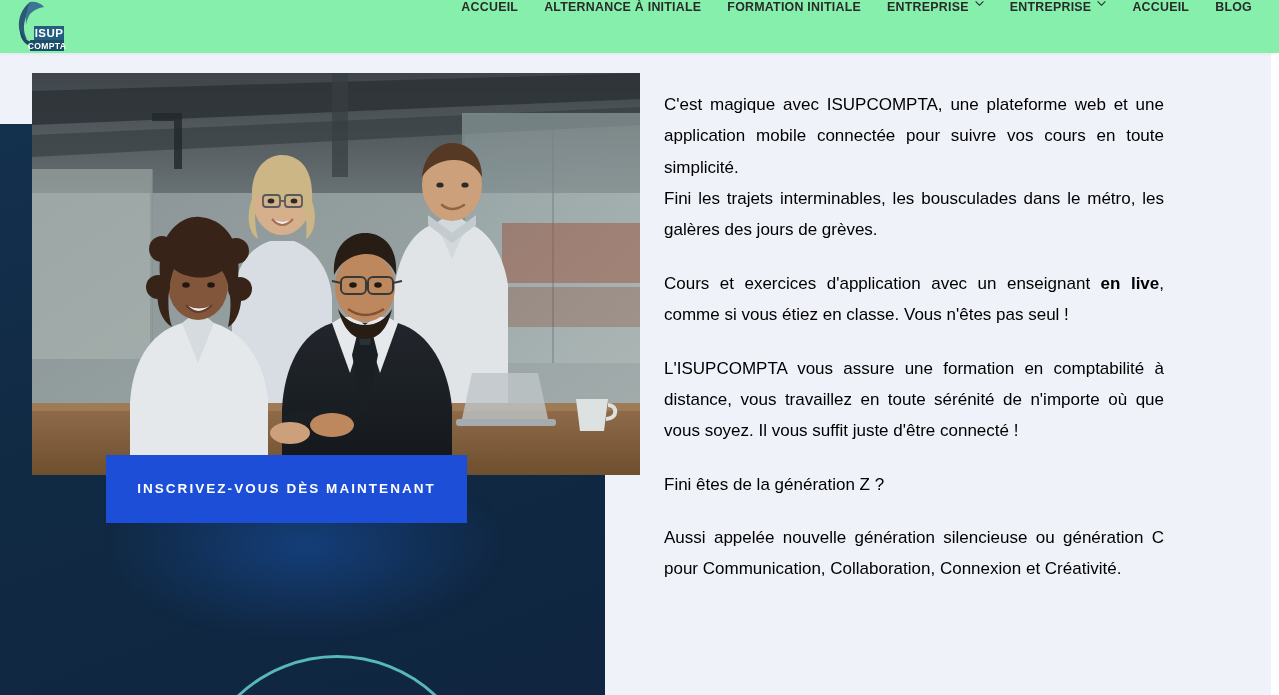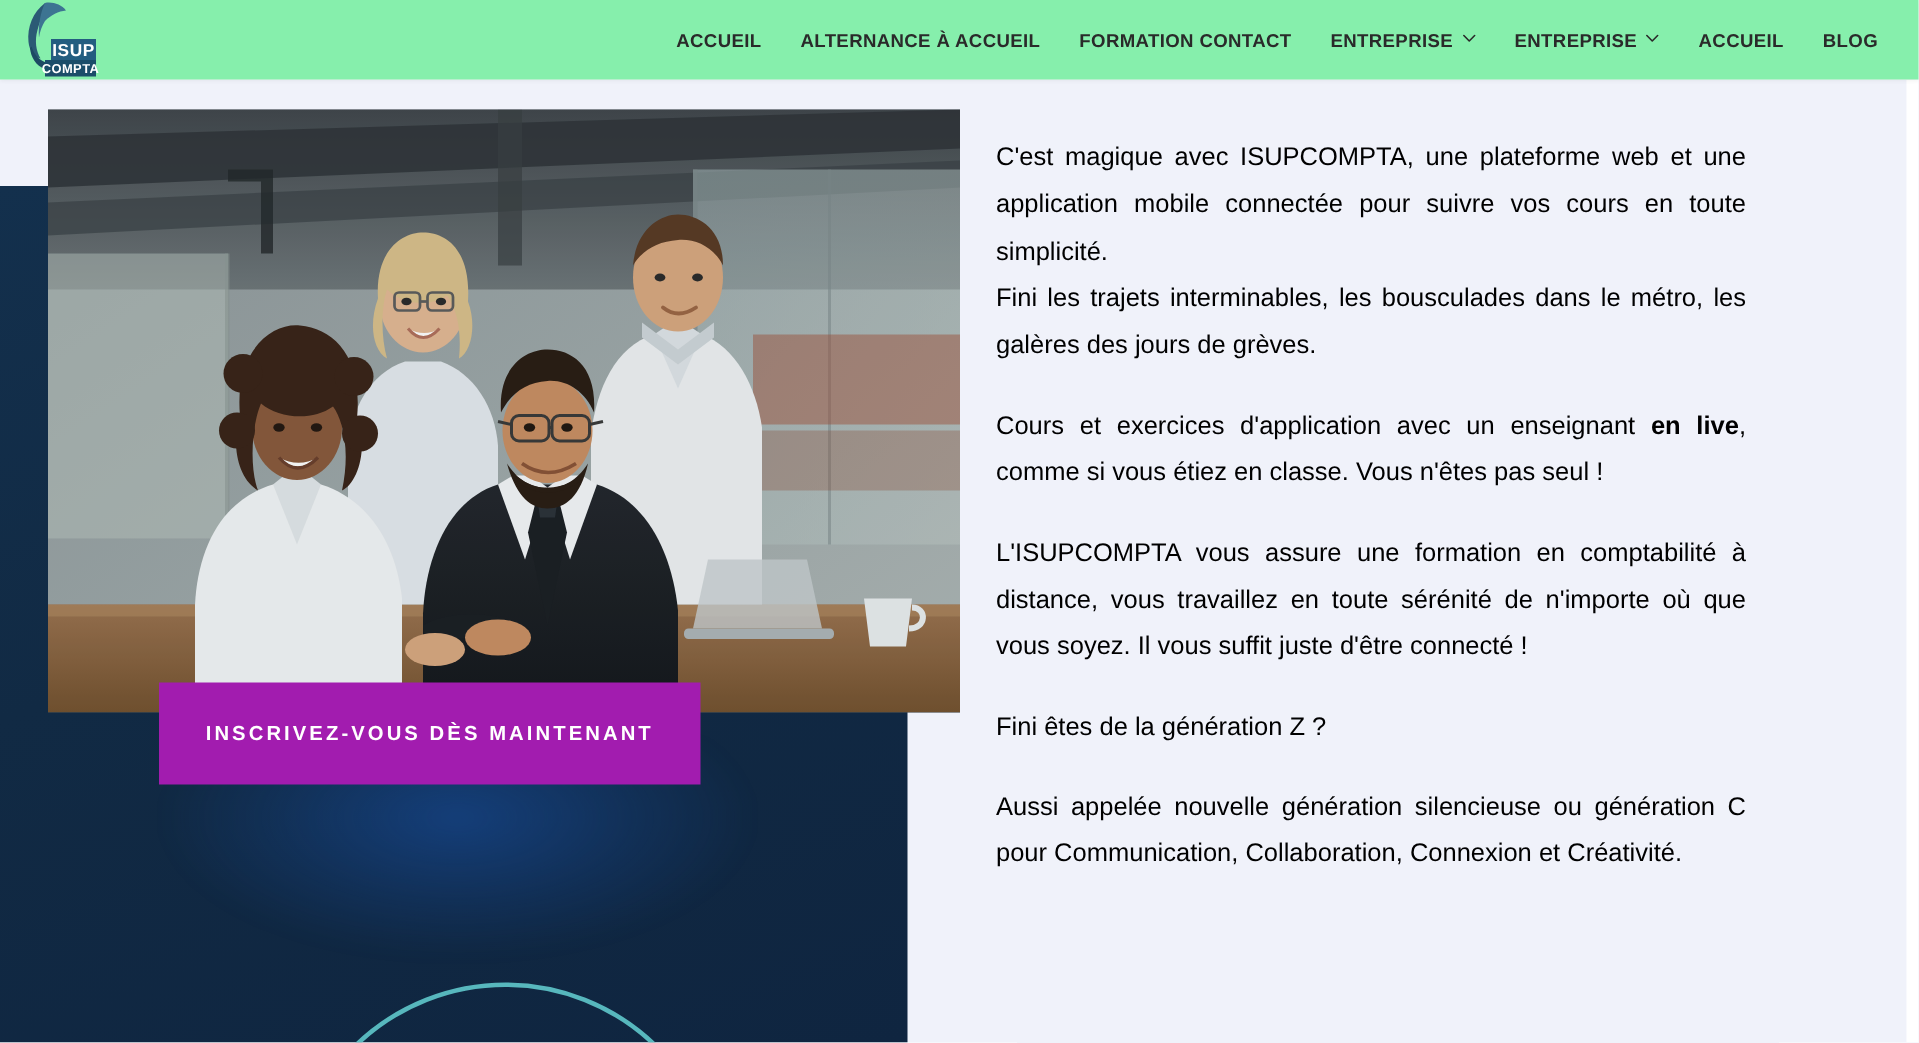--- a/index.html
+++ b/index.html
@@ -36,21 +36,21 @@
   .nav {
     position:absolute;
     right:14px; top:0;
     height:53px;
     display:flex;
     align-items:center;
     gap:0;
   }
   .nav-item {
     display:flex;
-    align-items:center;
+    align-items:flex-start;
     gap:6px;
     padding:0 13px;
     height:53px;
     font-size:12.4px;
     font-weight:700;
     letter-spacing:0.25px;
     color:#2a2a2a;
     white-space:nowrap;
     cursor:pointer;
     text-decoration:none;
@@ -121,21 +121,21 @@
     z-index:10;
     background:#2b3238;
   }
   .photo svg { display:block; width:608px; height:402px; }
 
   
   .cta {
     position:absolute;
     left:106px; top:402px;
     width:361px; height:68px;
-    background:#a21caf;
+    background:#1d4ed8;
     color:#ffffff;
     display:flex;
     align-items:center;
     justify-content:center;
     font-size:13.5px;
     font-weight:700;
     letter-spacing:2.05px;
     cursor:pointer;
     z-index:20;
     border:none;
@@ -192,25 +192,25 @@
       </svg>
     </a>
 
     <nav class="nav">
 
       <a class="nav-item" href="#">
         <span>ACCUEIL</span>
       </a>
 
       <a class="nav-item" href="#">
-        <span>ALTERNANCE À ACCUEIL</span>
-      </a>
-
-      <a class="nav-item" href="#">
-        <span>FORMATION CONTACT</span>
+        <span>ALTERNANCE À INITIALE</span>
+      </a>
+
+      <a class="nav-item" href="#">
+        <span>FORMATION INITIALE</span>
       </a>
 
       <a class="nav-item" href="#">
         <span>ENTREPRISE</span>
         <span class="nav-caret">
           <svg width="9" height="9" viewBox="0 0 10 10" xmlns="http://www.w3.org/2000/svg">
             <path d="M1 3 L5 7 L9 3" fill="none" stroke="#2a2a2a" stroke-width="1.2" stroke-linecap="round" stroke-linejoin="round"></path>
           </svg>
         </span>
       </a>

